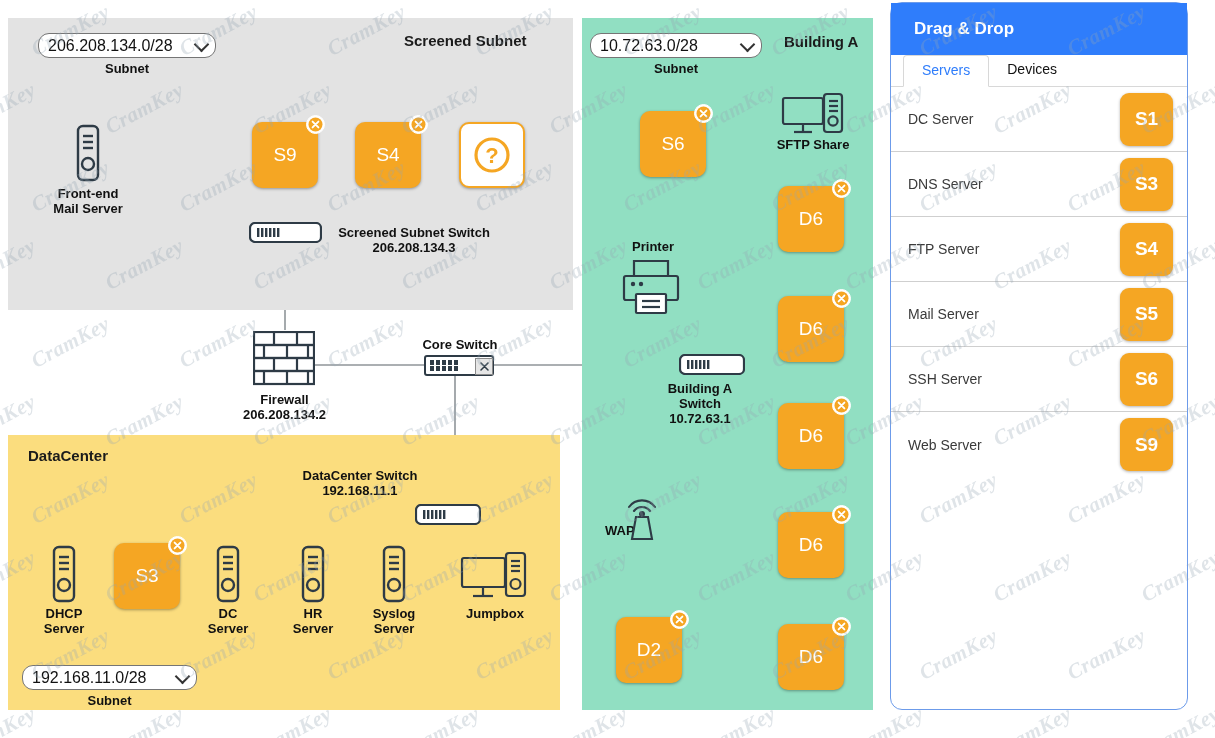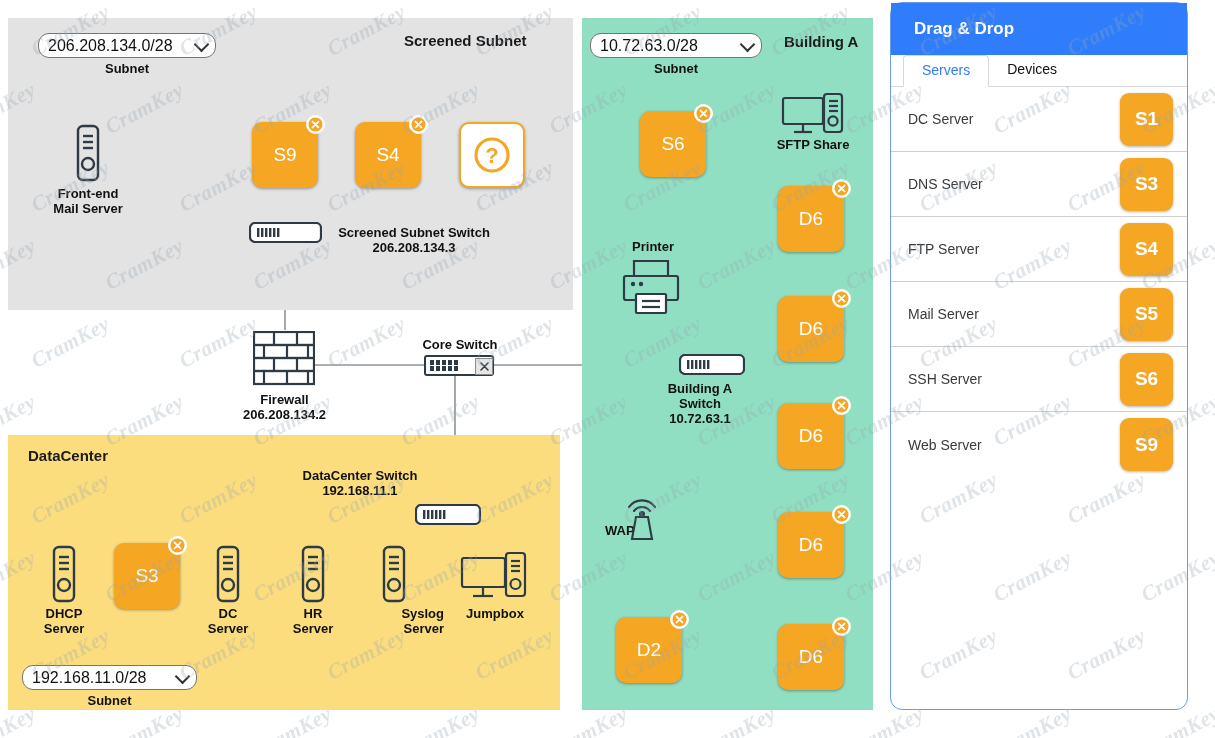--- a/index.html
+++ b/index.html
@@ -395,21 +395,21 @@
 
 <div class="dev" style="left:364px;top:545px;width:60px;">
   <svg width="34" height="58" viewBox="0 0 34 58">
     <rect x="7" y="2" width="20" height="54" rx="5" ry="5" fill="none" stroke="#2e3b46" stroke-width="2.4"></rect>
     <line x1="12" y1="12" x2="22" y2="12" stroke="#2e3b46" stroke-width="2.4"></line>
     <line x1="12" y1="18" x2="22" y2="18" stroke="#2e3b46" stroke-width="2.4"></line>
     <line x1="12" y1="24" x2="22" y2="24" stroke="#2e3b46" stroke-width="2.4"></line>
     <circle cx="17" cy="40" r="6" fill="none" stroke="#2e3b46" stroke-width="2.4"></circle>
   </svg>
 </div>
-<div class="lbl" style="left:344px;top:606px;width:100px;text-align:right;">
+<div class="lbl" style="left:344px;top:606px;width:100px;">
   <div>Syslog</div>
   <div>Server</div>
 </div>
 
 <div class="dev" style="left:460px;top:551px;width:68px;">
   <svg width="68" height="52" viewBox="0 0 68 52">
     <g fill="none" stroke="#2e3b46" stroke-width="2.2">
       <rect x="2" y="7" width="43" height="29" rx="2"></rect>
       <line x1="23" y1="36" x2="23" y2="44"></line>
       <line x1="13" y1="45" x2="33" y2="45"></line>

